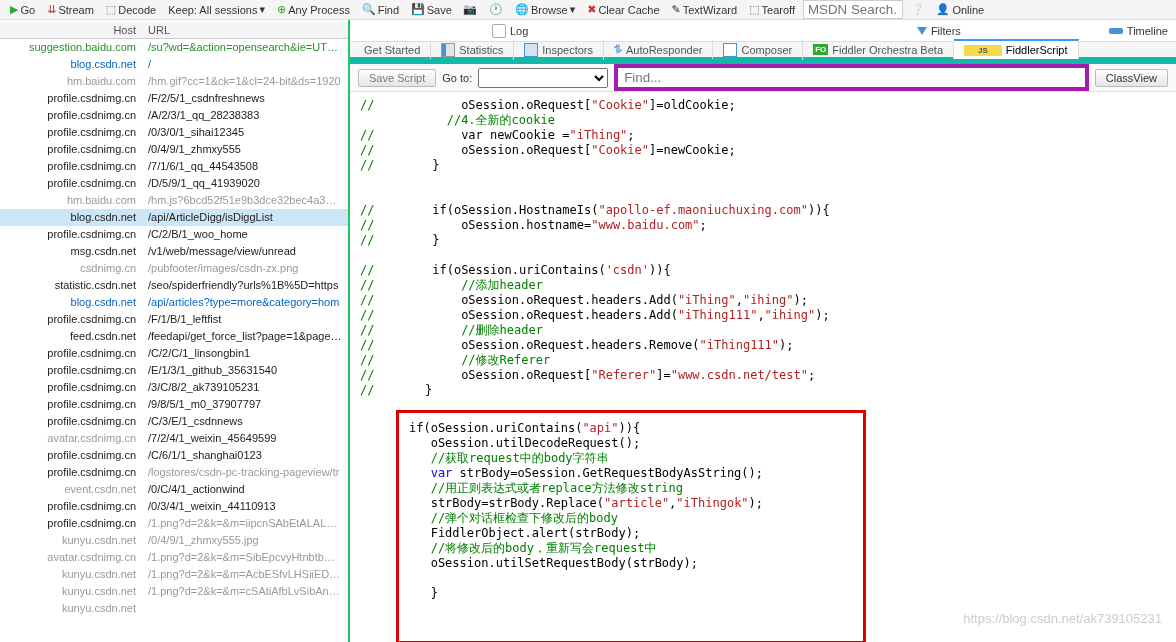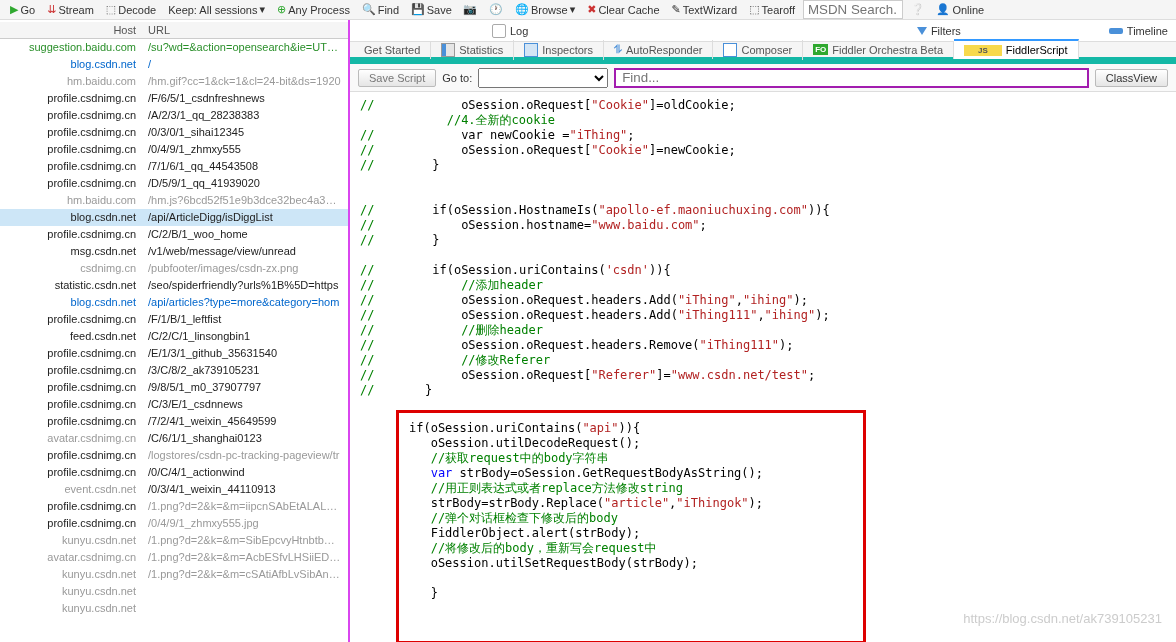--- a/index.html
+++ b/index.html
@@ -1,41 +1,41 @@
 <!DOCTYPE html>
 <html><head>
 <meta charset="utf-8">
 <style>
 * { box-sizing: border-box; margin: 0; padding: 0; }
 body { font-family: "Segoe UI", Tahoma, sans-serif; font-size: 11px; background: #f0f0f0; width: 1176px; height: 642px; overflow: hidden; color: #333; }
 .toolbar { display: flex; align-items: center; gap: 4px; background: #f5f5f5; border-bottom: 1px solid #ddd; padding: 2px 6px; height: 20px; font-size: 11px; }
 .toolbar .tb-item { display: flex; align-items: center; gap: 2px; padding: 0 4px; white-space: nowrap; color: #333; }
 .msdn-search { border: 1px solid #ccc; padding: 1px 4px; width: 100px; background: #fff; }
 .main { display: flex; height: 622px; }
-.left { width: 350px; display: flex; border-right: 2px solid #d946ef; background: #fff; }
+.left { width: 350px; display: flex; border-right: 2px solid #22c55e; background: #fff; }
 .host-col { width: 142px; text-align: right; padding-top: 2px; }
 .url-col { flex: 1; overflow: hidden; padding-top: 2px; }
 .col-head { font-size: 11px; padding: 2px 6px; background: #f5f5f5; border-bottom: 1px solid #ccc; color: #555; }
 .host-col .row, .url-col .row { padding: 1px 6px; font-size: 11px; height: 17px; line-height: 15px; white-space: nowrap; overflow: hidden; text-overflow: ellipsis; }
 .host-col .row { text-align: right; }
 .row.selected { background: #cde6f7; }
 .green-link { color: #2a8f2a; }
 .blue-link { color: #0066cc; }
 .gray-link { color: #999; }
 .black-text { color: #222; }
 .right { flex: 1; display: flex; flex-direction: column; background: #fff; }
 .right-top-row { display: flex; align-items: center; border-bottom: 1px solid #ddd; padding: 2px 8px; height: 22px; gap: 34px; }
 .right-top-row .item { display: flex; align-items: center; gap: 4px; color: #333; }
 .tabs { display: flex; align-items: center; border-bottom: 7px solid #14b8a6; background: #f5f5f5; height: 22px; padding-left: 4px; }
 .tab { padding: 3px 10px; display: flex; align-items: center; gap: 4px; border-right: 1px solid #ddd; font-size: 11px; color: #555; }
 .tab.active { background: #fff; border-top: 2px solid #3399ff; margin-top: -1px; color: #000; }
 .sub-bar { display: flex; align-items: center; gap: 6px; padding: 4px 8px; border-bottom: 1px solid #ddd; background: #f9f9f9; height: 28px; }
 .btn { border: 1px solid #bbb; background: linear-gradient(#fff,#e5e5e5); padding: 2px 10px; border-radius: 2px; color: #777; font-size: 11px; }
 .sub-bar select { width: 130px; height: 20px; }
-.find-input { flex: 1; border: 2px solid #a21caf; padding: 2px 6px; height: 20px; }
+.find-input { flex: 1; border: 4px solid #a21caf; padding: 2px 6px; height: 27px; }
 .code-area { flex: 1; overflow: auto; padding: 6px 10px 20px 10px; background: #fff; font-family: Consolas, monospace; font-size: 12px; line-height: 15px; position: relative; }
 .code-line { white-space: pre; }
 .c-green { color: #008000; }
 .c-blue { color: #0000ff; }
 .c-red { color: #b22222; }
 .c-black { color: #000; }
 .highlight-box { border: 3px solid #d00; margin: 12px 0 0 36px; padding: 8px 10px 40px 10px; width: 470px; }
 .watermark { position: absolute; bottom: 16px; right: 14px; color: #ccc; font-size: 13px; font-family: sans-serif; }
 .ico { width: 14px; height: 14px; display: inline-block; }
 .ico-log { background: #fff; border: 1px solid #aaa; border-radius: 2px; }
@@ -140,34 +140,35 @@
           <div class="row gray-link">kunyu.csdn.net</div>
           <div class="row gray-link">kunyu.csdn.net</div>
         </div>
     </div>
     <div class="url-col">
       <div class="col-head" style="text-align:left">URL</div>
       <div id="url-rows">
           <div class="row green-link">/su?wd=&amp;action=opensearch&amp;ie=UTF-8</div>
           <div class="row blue-link">/</div>
           <div class="row gray-link">/hm.gif?cc=1&amp;ck=1&amp;cl=24-bit&amp;ds=1920</div>
-          <div class="row black-text">/F/6/5/1_csdnfreshnews</div>
+          <div class="row black-text">/F/2/5/1_csdnfreshnews</div>
           <div class="row black-text">/A/2/3/1_qq_28238383</div>
           <div class="row black-text">/0/3/0/1_sihai12345</div>
           <div class="row black-text">/0/4/9/1_zhmxy555</div>
           <div class="row black-text">/7/1/6/1_qq_44543508</div>
           <div class="row black-text">/D/5/9/1_qq_41939020</div>
           <div class="row gray-link">/hm.js?6bcd52f51e9b3dce32bec4a3997</div>
           <div class="row black-text selected">/api/ArticleDigg/isDiggList</div>
           <div class="row black-text">/C/2/B/1_woo_home</div>
           <div class="row black-text">/v1/web/message/view/unread</div>
           <div class="row gray-link">/pubfooter/images/csdn-zx.png</div>
           <div class="row black-text">/seo/spiderfriendly?urls%1B%5D=https</div>
           <div class="row blue-link">/api/articles?type=more&amp;category=hom</div>
           <div class="row black-text">/F/1/B/1_leftfist</div>
+          <div class="row black-text">/feedapi/get_force_list?page=1&amp;page_s</div>
           <div class="row black-text">/C/2/C/1_linsongbin1</div>
           <div class="row black-text">/E/1/3/1_github_35631540</div>
           <div class="row black-text">/3/C/8/2_ak739105231</div>
           <div class="row black-text">/9/8/5/1_m0_37907797</div>
           <div class="row black-text">/C/3/E/1_csdnnews</div>
           <div class="row black-text">/7/2/4/1_weixin_45649599</div>
           <div class="row black-text">/C/6/1/1_shanghai0123</div>
           <div class="row gray-link">/logstores/csdn-pc-tracking-pageview/tr</div>
           <div class="row black-text">/0/C/4/1_actionwind</div>
           <div class="row black-text">/0/3/4/1_weixin_44110913</div>

